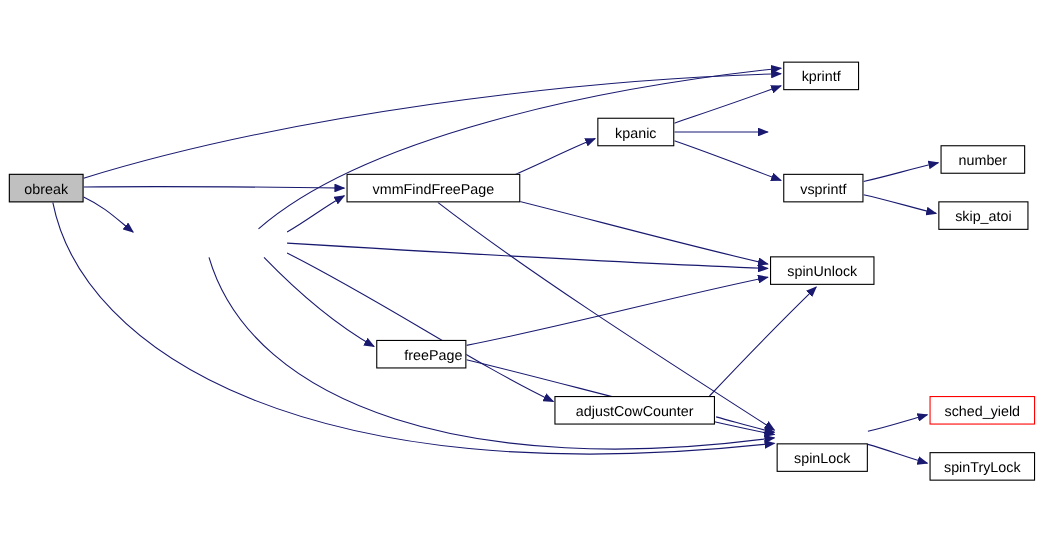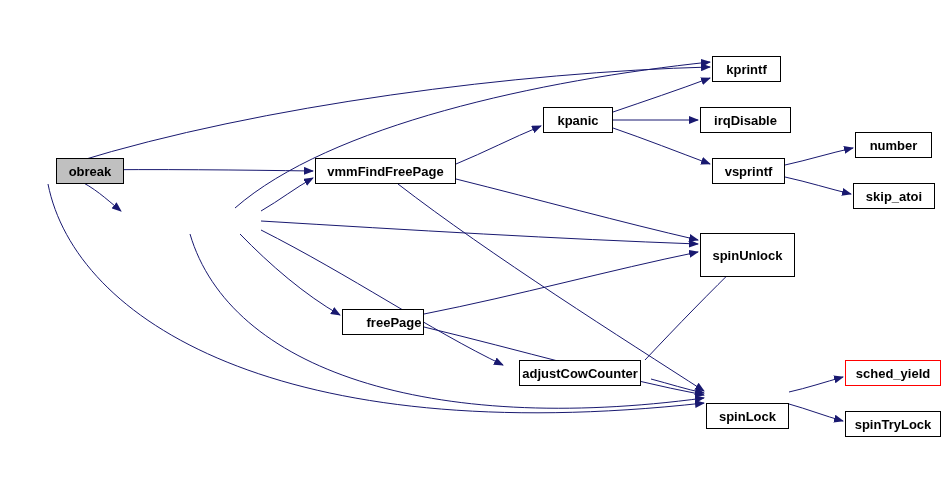--- a/index.html
+++ b/index.html
@@ -16,21 +16,20 @@
     box-sizing:border-box;
     border:1px solid #000000;
     background:#ffffff;
     color:#000000;
     font-size:13px;
     display:flex;
     align-items:center;
     justify-content:center;
     white-space:nowrap;
     cursor:pointer;
-    font-weight:bold;
   }
   .node.root{
     background:#c0c0c0;
     cursor:default;
   }
   .node.truncated{
     border-color:#ff0000;
   }
   .edge{
     fill:none;
@@ -68,42 +67,41 @@
     <path class="edge" marker-end="url(#arrow)" d="M 651 379 C 670 384, 685 389, 704 393"></path>
     <path class="edge" marker-end="url(#arrow)" d="M 613 112 C 645 101, 678 90, 710 78"></path>
     <path class="edge" marker-end="url(#arrow)" d="M 613 120 L 698 120"></path>
     <path class="edge" marker-end="url(#arrow)" d="M 613 128 C 645 139, 678 152, 710 164"></path>
     <path class="edge" marker-end="url(#arrow)" d="M 785 165 C 808 160, 830 153, 853 148"></path>
     <path class="edge" marker-end="url(#arrow)" d="M 785 177 C 808 182, 830 189, 851 194"></path>
     <path class="edge" marker-end="url(#arrow)" d="M 789 392 C 807 388, 825 382, 843 377"></path>
     <path class="edge" marker-end="url(#arrow)" d="M 789 404 C 807 409, 825 416, 843 421"></path>
   </svg>
 
-  <div class="node root" style="left:8px;top:158px;width:68px;height:26px;margin-left:48px;">obreak</div>
+  <div class="node root" style="left:8px;top:158px;width:68px;height:26px;">obreak</div>
 
 
-  <div class="node" style="left:315px;top:158px;width:141px;height:26px;">vmmFindFreePage</div>
+  <div class="node" style="left:315px;top:158px;width:158px;height:26px;">vmmFindFreePage</div>
 
   <div class="node" style="left:342px;top:309px;width:82px;height:26px;padding-left:22px;">freePage</div>
 
-  <div class="node" style="left:519px;top:360px;width:122px;height:26px;">adjustCowCounter</div>
+  <div class="node" style="left:504px;top:360px;width:146px;height:26px;">adjustCowCounter</div>
 
   <div class="node" style="left:543px;top:107px;width:70px;height:26px;">kpanic</div>
 
   <div class="node" style="left:712px;top:56px;width:69px;height:26px;">kprintf</div>
 
-  <div class="node" style="left:700px;top:107px;width:91px;height:26px;">irqDisable</div>
 
   <div class="node" style="left:712px;top:158px;width:73px;height:26px;">vsprintf</div>
 
   <div class="node" style="left:855px;top:132px;width:77px;height:26px;">number</div>
 
   <div class="node" style="left:853px;top:183px;width:82px;height:26px;">skip_atoi</div>
 
-  <div class="node" style="left:700px;top:233px;width:95px;height:44px;">spinUnlock</div>
+  <div class="node" style="left:700px;top:233px;width:95px;height:26px;">spinUnlock</div>
 
   <div class="node" style="left:706px;top:403px;width:83px;height:26px;">spinLock</div>
 
   <div class="node truncated" style="left:845px;top:360px;width:96px;height:26px;">sched_yield</div>
 
   <div class="node" style="left:845px;top:411px;width:96px;height:26px;">spinTryLock</div>
 
 </div>
 
 </body></html>

